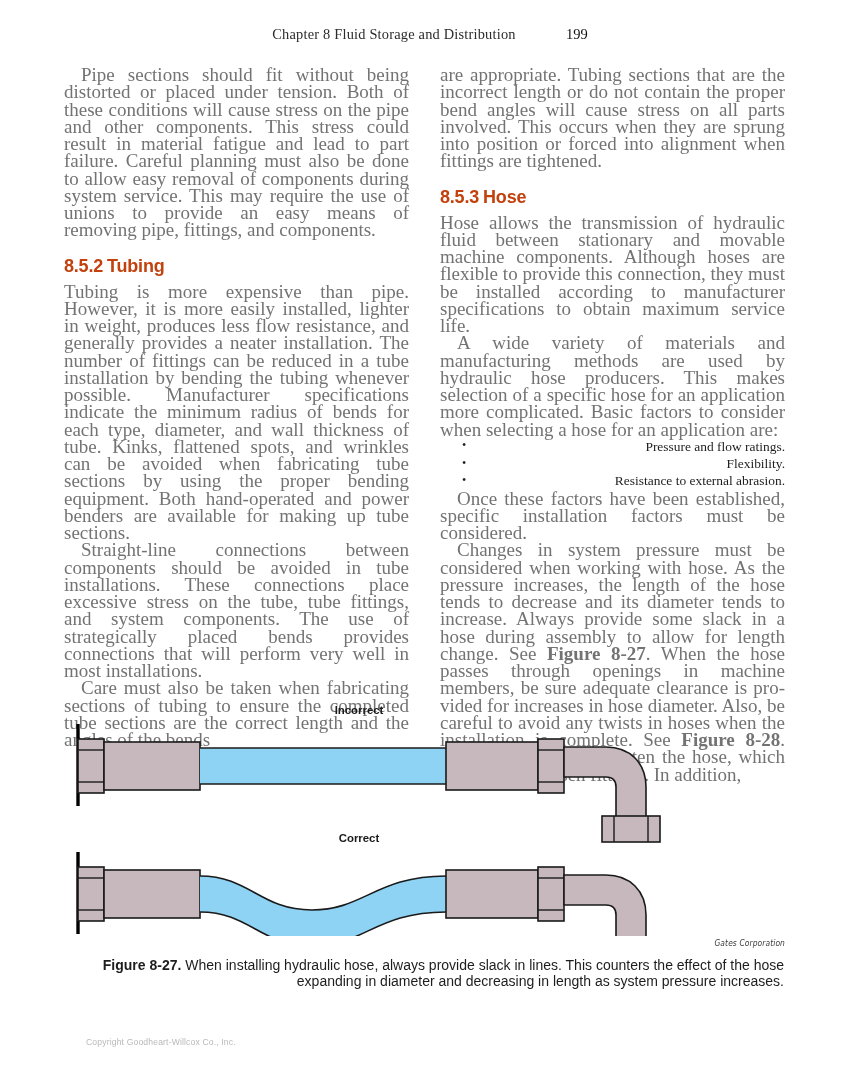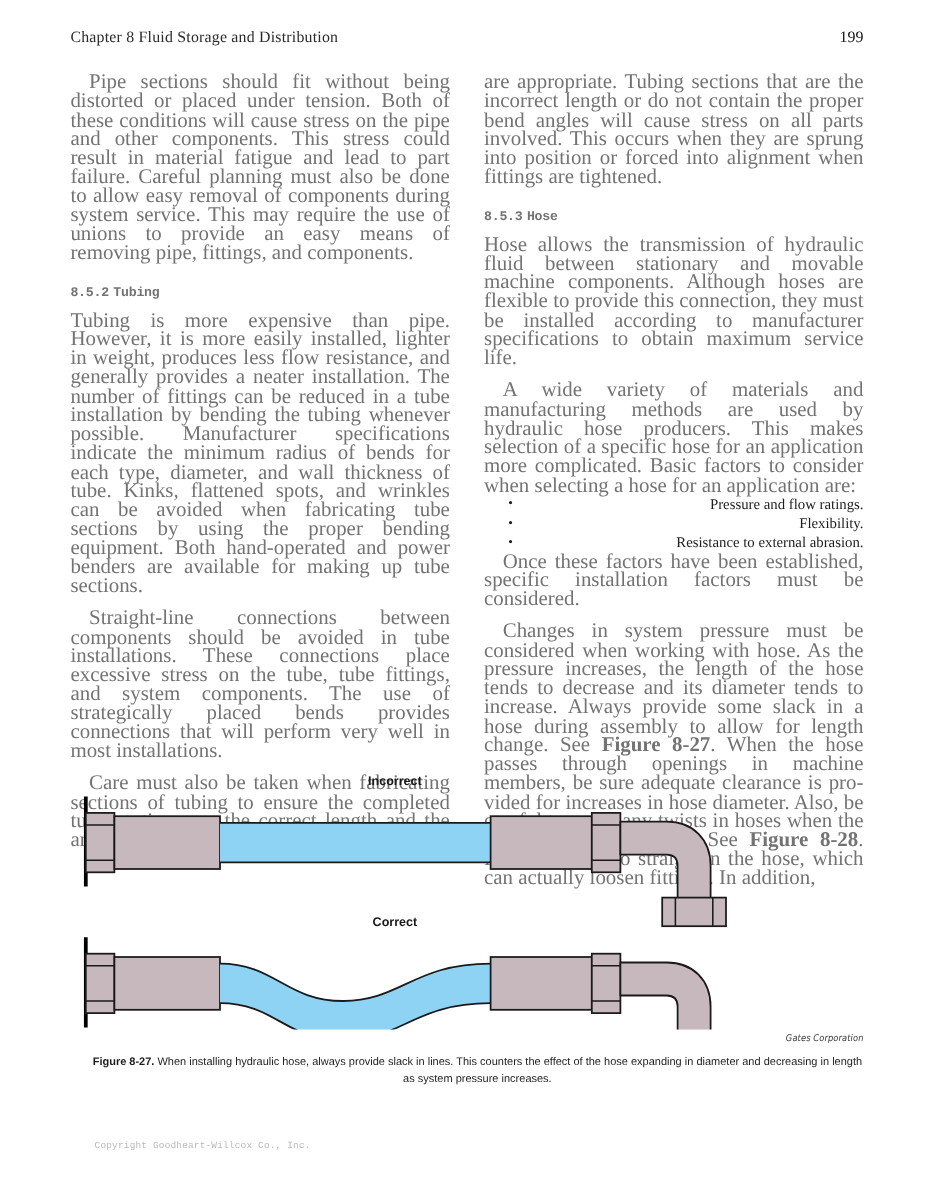--- a/index.html
+++ b/index.html
@@ -21,26 +21,26 @@
     position: absolute;
     inset: 0;
     width: 849px;
     height: 1087px;
   }
 
   
   .running-head {
     position: absolute;
     top: 26px;
-    left: 64px;
+    left: 75px;
     right: 64px;
     height: 22px;
     display: flex;
     align-items: baseline;
-    justify-content: space-between;
+    justify-content: center;
   }
   .running-head-title {
     font-family: "Liberation Serif", "DejaVu Serif", serif;
     font-size: 14.4px;
     letter-spacing: .2px;
     color: #2b2b2b;
   }
   .running-head-folio {
     font-family: "Liberation Serif", "DejaVu Serif", serif;
     font-size: 14.5px;
@@ -69,29 +69,29 @@
   p.body {
     margin: 0;
     font-size: 19px;
     line-height: 17.25px;
     text-align: justify;
     text-justify: inter-word;
     color: #737373;
     hyphens: manual;
   }
   p.body.indent { text-indent: 17px; }
-  p.body + p.body { margin-top: 12px; }
+  p.body + p.body { margin-top: 0; }
 
   h2.sec-head {
     margin: 17px 0 7px 0;
-    font-family: Liberation Mono, monospace;
-    font-size: 12px;
+    font-family: Liberation Sans, sans-serif;
+    font-size: 18px;
     font-weight: bold;
     letter-spacing: -0.2px;
-    color: #737373;
+    color: #c2410c;
     line-height: 20px;
   }
   h2.sec-head .num { margin-right: 4px; }
 
   ul.bullets {
     margin: 0 0 0 0;
     padding: 0 0 0 22px;
     list-style: none;
   }
   ul.bullets li {
@@ -132,33 +132,33 @@
     color: #3b3b3b;
     letter-spacing: .1px;
   }
 
   .fig-caption {
     position: absolute;
     left: 20px;
     top: 262px;
     width: 700px;
     font-family: "Liberation Sans", "DejaVu Sans", sans-serif;
-    font-size: 10px;
+    font-size: 14px;
     line-height: 15.5px;
     color: #1d1d1d;
-    text-align: center;
+    text-align: right;
   }
   .fig-caption .fig-label { font-weight: bold; }
 
   
   .footer-copyright {
     position: absolute;
     left: 86px;
     top: 1037px;
-    font-family: Liberation Mono, monospace;
+    font-family: Liberation Sans, sans-serif;
     font-size: 8.6px;
     color: #b9b9b9;
     letter-spacing: .15px;
   }
 
   
   .diagram-label {
     font-family: "Liberation Sans", "DejaVu Sans", sans-serif;
     font-size: 11.4px;
     font-weight: bold;

